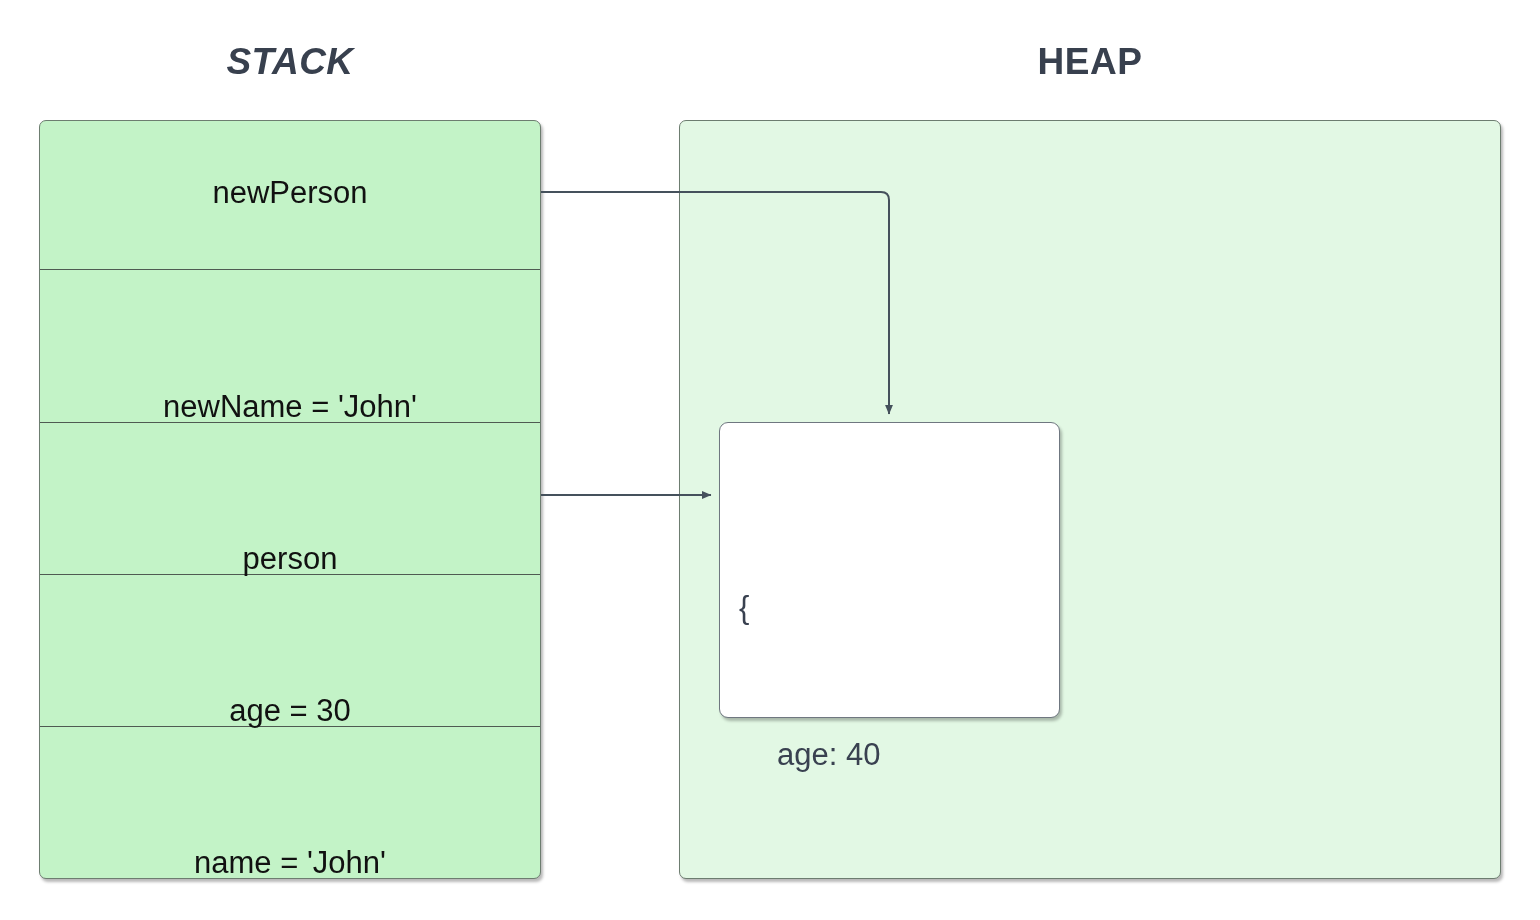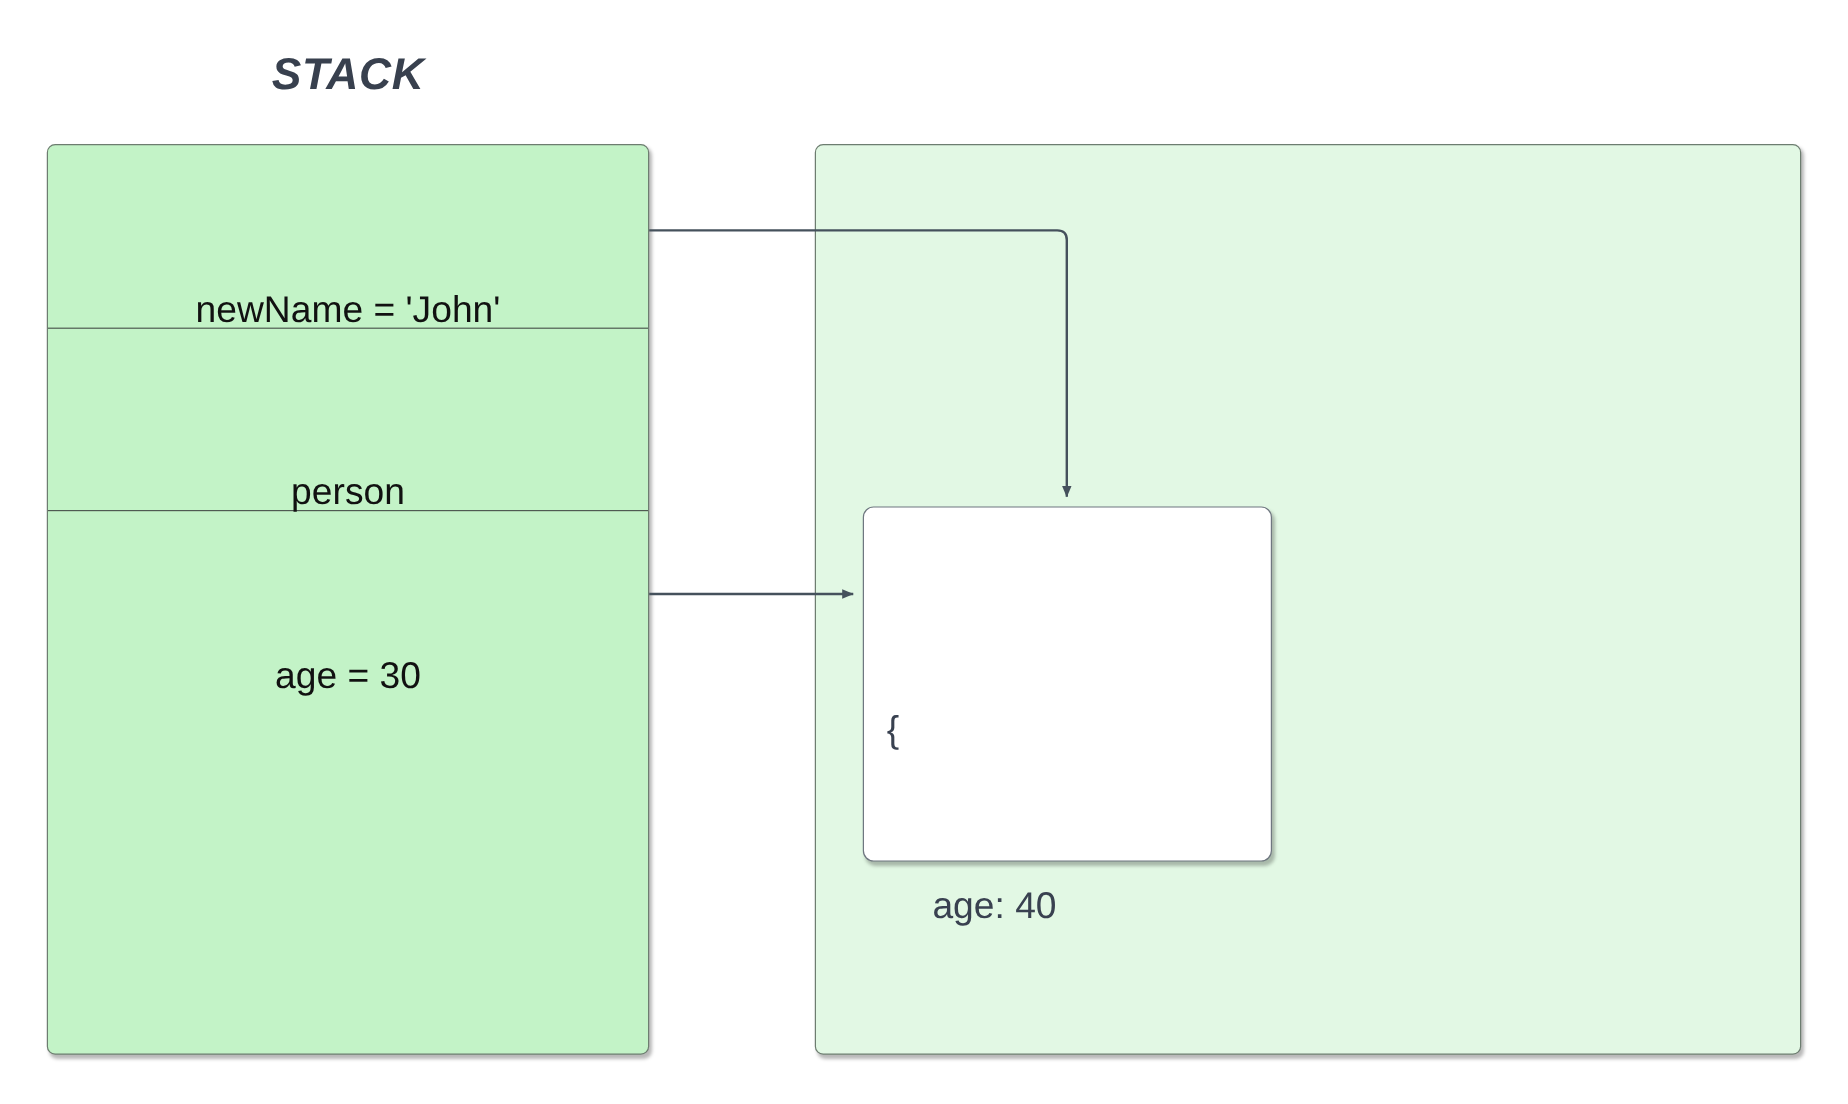--- a/index.html
+++ b/index.html
@@ -119,36 +119,43 @@
     pointer-events: none;
   }
 </style>
 </head>
 <body>
 
 <div id="canvas">
 
   <div class="section-title" id="stack-title">STACK</div>
 
+  <div class="section-title" id="heap-title">HEAP</div>
 
   <div id="stack-container">
 
+    <div class="stack-cell" id="stack-cell-0">
+      <span class="stack-cell-label">newPerson</span>
+    </div>
 
     <div class="stack-cell" id="stack-cell-1">
       <span class="stack-cell-label">newName = 'John'</span>
     </div>
 
     <div class="stack-cell" id="stack-cell-2">
       <span class="stack-cell-label">person</span>
     </div>
 
     <div class="stack-cell" id="stack-cell-3">
       <span class="stack-cell-label">age = 30</span>
     </div>
 
+    <div class="stack-cell" id="stack-cell-4">
+      <span class="stack-cell-label">name = 'John'</span>
+    </div>
 
   </div>
 
   <div id="heap-container"></div>
 
   <div id="heap-object-card">
     <div id="heap-object-text">
       <div class="obj-line">{</div>
       <div class="obj-line indent">age: 40</div>
       

